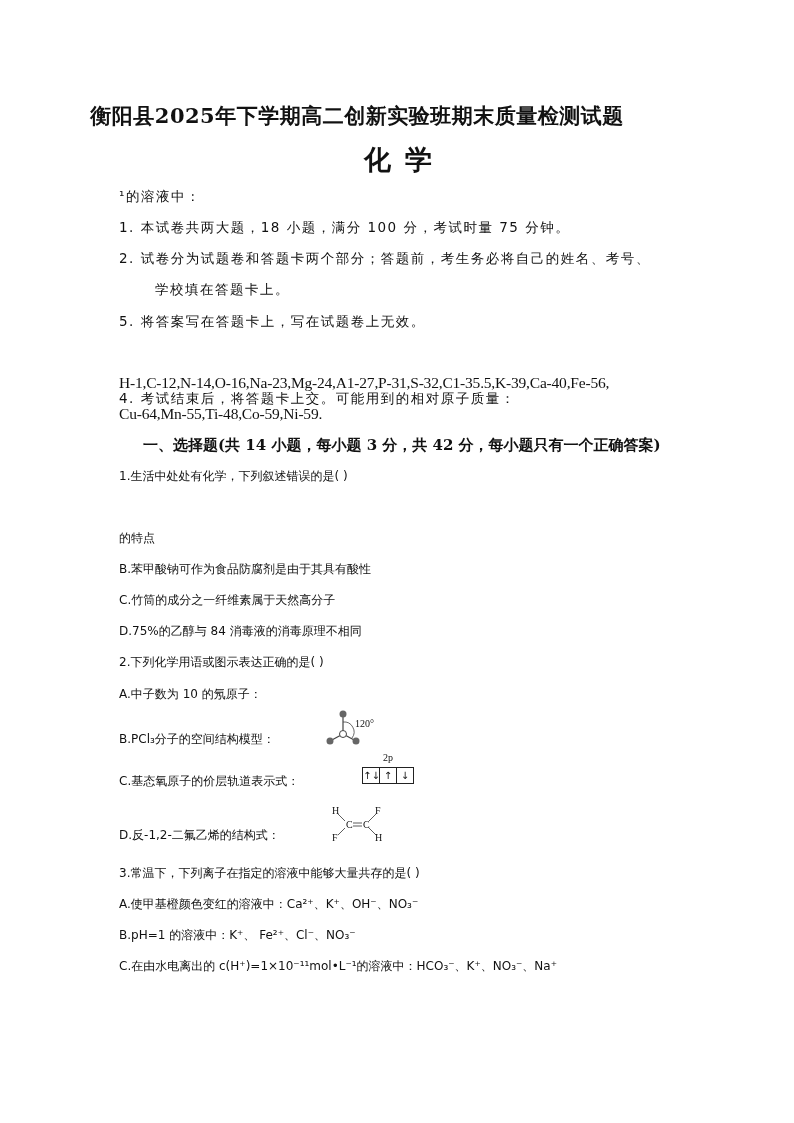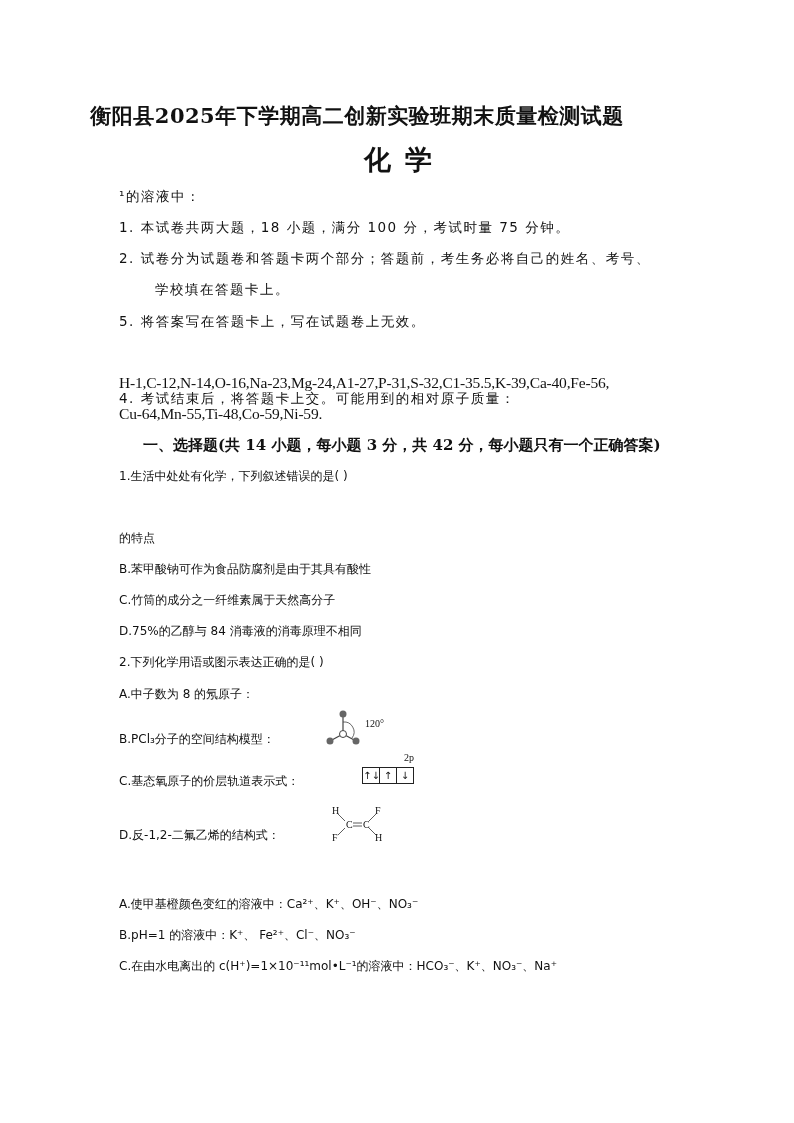--- a/index.html
+++ b/index.html
@@ -37,41 +37,41 @@
 
   <div class="line section" style="top:435px;margin-left:24px;">一、选择题(共 14 小题，每小题 3 分，共 42 分，每小题只有一个正确答案)</div>
 
   <div class="line q" style="top:466px;">1.生活中处处有化学，下列叙述错误的是(    )</div>
   <div class="line q" style="top:528px;">的特点</div>
   <div class="line q" style="top:590px;">C.竹筒的成分之一纤维素属于天然高分子</div>
   <div class="line q" style="top:559px;">B.苯甲酸钠可作为食品防腐剂是由于其具有酸性</div>
   <div class="line q" style="top:621px;">D.75%的乙醇与 84 消毒液的消毒原理不相同</div>
 
   <div class="line q" style="top:652px;">2.下列化学用语或图示表达正确的是(    )</div>
-  <div class="line q" style="top:684px;">A.中子数为 8 的氖原子：</div>
+  <div class="line q" style="top:684px;">A.中子数为 10 的氖原子：</div>
   <div class="line q" style="top:771px;">C.基态氧原子的价层轨道表示式：</div>
   <div class="line q" style="top:729px;">B.PCl₃分子的空间结构模型：</div>
   <div class="line q" style="top:825px;">D.反-1,2-二氟乙烯的结构式：</div>
 
   <div class="fig" style="left:325px; top:710px; width:60px; height:36px;">
     <svg width="60" height="36" viewBox="0 0 60 36">
       <line x1="18" y1="4" x2="18" y2="24" stroke="#444" stroke-width="1.2"></line>
       <line x1="18" y1="24" x2="5" y2="31" stroke="#444" stroke-width="1.2"></line>
       <line x1="18" y1="24" x2="31" y2="31" stroke="#444" stroke-width="1.2"></line>
       <path d="M18 12 A10 10 0 0 1 27 28" fill="none" stroke="#444" stroke-width="0.8"></path>
       <circle cx="18" cy="4" r="3.5" fill="#666"></circle>
       <circle cx="5" cy="31" r="3.5" fill="#666"></circle>
       <circle cx="31" cy="31" r="3.5" fill="#666"></circle>
       <circle cx="18" cy="24" r="3.5" fill="#fff" stroke="#444" stroke-width="1"></circle>
     </svg>
-    <span class="small" style="position:absolute; left:40px; top:8px;">120°</span>
+    <span class="small" style="position:absolute; left:30px; top:8px;">120°</span>
   </div>
 
   <div class="fig" style="left:362px; top:752px;">
-    <div class="small" style="text-align:right; width:52px; line-height:12px;">2p</div>
+    <div class="small" style="text-align:center; width:52px; line-height:12px;">2p</div>
     <div class="orb">
       <span>↑↓</span>
       <span>↑</span>
       <span>↓</span>
     </div>
   </div>
 
   <div class="fig" style="left:328px; top:805px; width:60px; height:38px;">
     <svg width="60" height="38" viewBox="0 0 60 38">
       <line x1="10" y1="9" x2="17" y2="16" stroke="#333" stroke-width="0.8"></line>
@@ -82,17 +82,18 @@
       <line x1="41" y1="23" x2="48" y2="30" stroke="#333" stroke-width="0.8"></line>
     </svg>
     <span class="small" style="position:absolute; left:4px; top:0px;">H</span>
     <span class="small" style="position:absolute; left:4px; top:27px;">F</span>
     <span class="small" style="position:absolute; left:18px; top:14px;">C</span>
     <span class="small" style="position:absolute; left:35px; top:14px;">C</span>
     <span class="small" style="position:absolute; left:47px; top:0px;">F</span>
     <span class="small" style="position:absolute; left:47px; top:27px;">H</span>
   </div>
 
+  <div class="line q" style="top:863px;">3.常温下，下列离子在指定的溶液中能够大量共存的是(    )</div>
   <div class="line q" style="top:894px;">A.使甲基橙颜色变红的溶液中：Ca²⁺、K⁺、OH⁻、NO₃⁻</div>
   <div class="line q" style="top:925px;">B.pH=1 的溶液中：K⁺、 Fe²⁺、Cl⁻、NO₃⁻</div>
   <div class="line q" style="top:956px;">C.在由水电离出的 c(H⁺)=1×10⁻¹¹mol•L⁻¹的溶液中：HCO₃⁻、K⁺、NO₃⁻、Na⁺</div>
 
 </div>
 
 </body></html>

